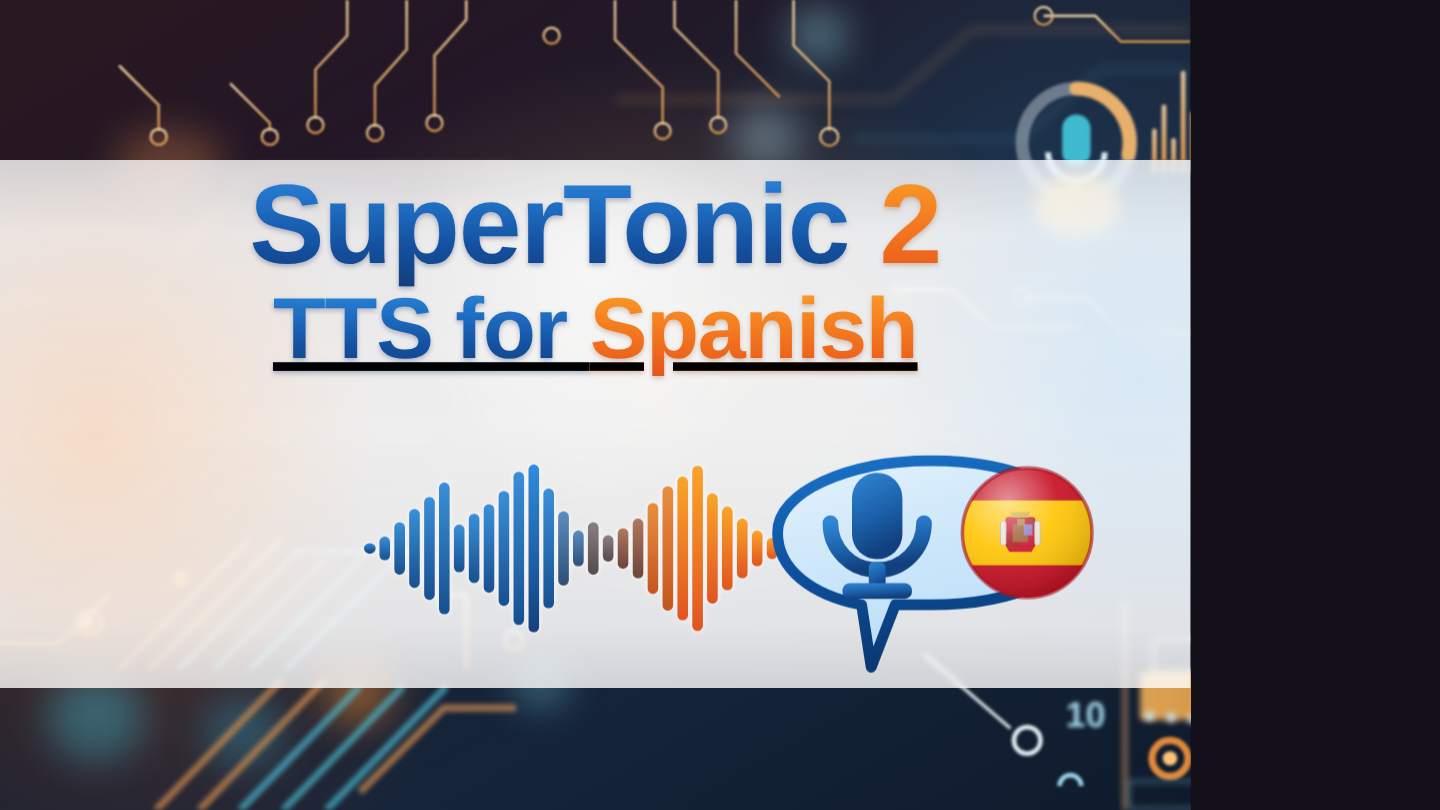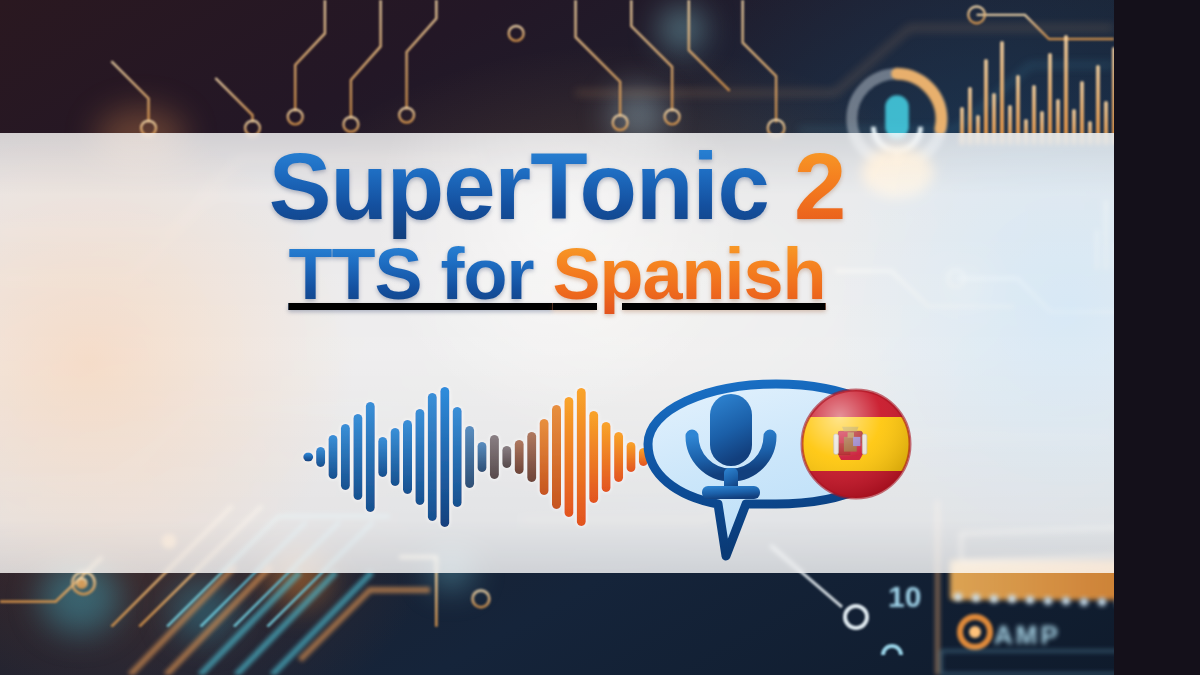--- a/index.html
+++ b/index.html
@@ -5,21 +5,21 @@
 <style>
   * { margin:0; padding:0; box-sizing:border-box; }
   html, body {
     width:1200px; height:675px; overflow:hidden;
     font-family: "Liberation Sans", sans-serif;
     background:#14101a;
   }
 
   .banner {
     position:relative;
-    width:1114px; height:675px;
+    width:992px; height:675px;
     overflow:hidden;
     background:#1a1220;
   }
 
   
   .bg { position:absolute; inset:0; overflow:hidden; }
 
   .bg-base {
     position:absolute; inset:0;
     background:

